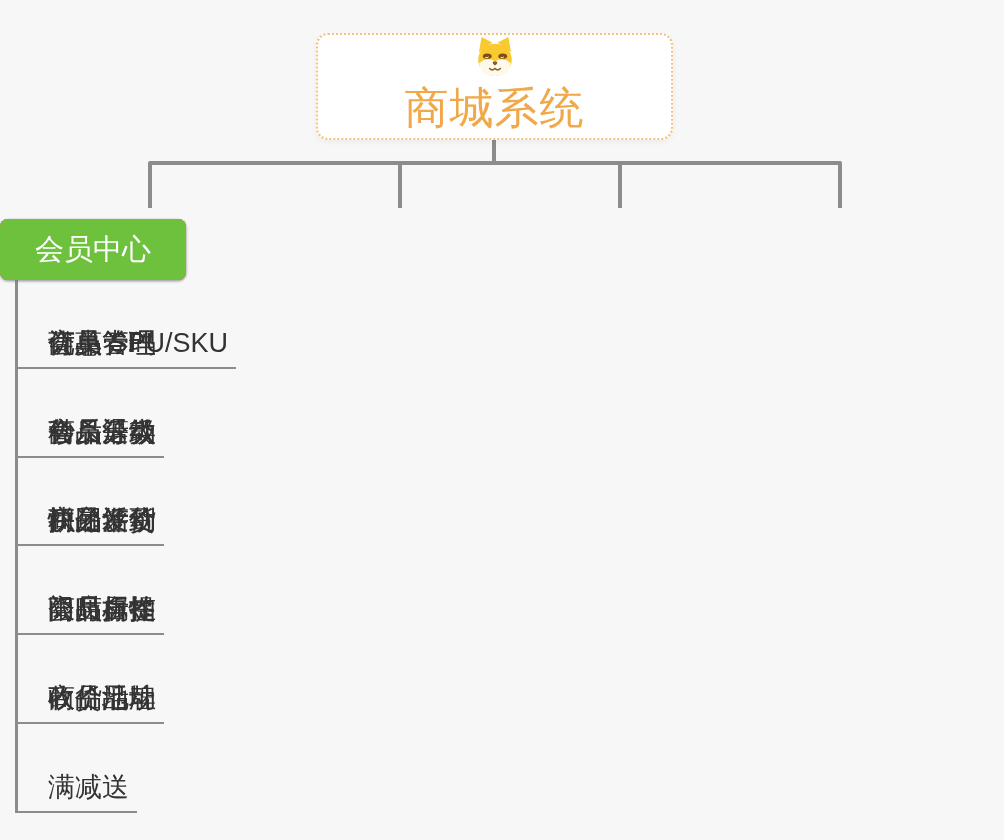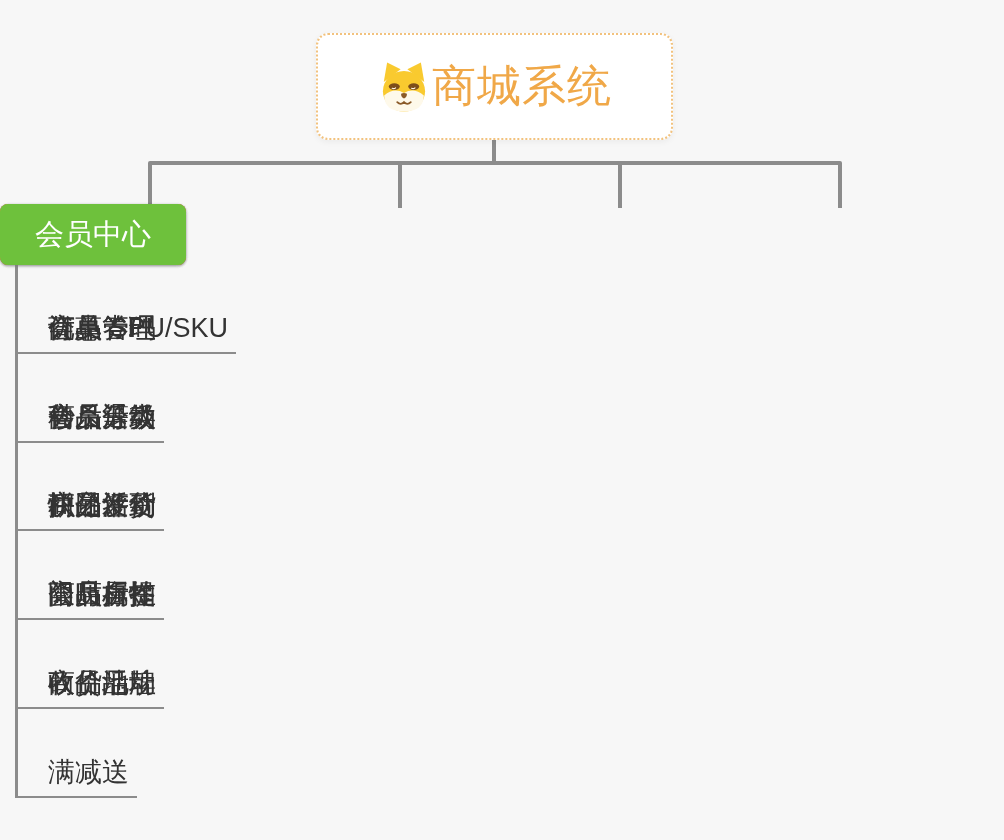--- a/index.html
+++ b/index.html
@@ -19,24 +19,24 @@
   .root-node {
     position: absolute;
     left: 316px; top: 33px;
     width: 357px; height: 107px;
     background: #FFFFFF;
     border: 2px dotted #F2C27E;
     border-radius: 12px;
     box-sizing: border-box;
     display: flex;
     align-items: center;
-    justify-content: center;
     gap: 1px;
     box-shadow: 0 2px 6px rgba(0,0,0,0.05);
     z-index: 3;
+    flex-direction: column;
   }
   .root-title {
     font-size: 44px;
     letter-spacing: 1px;
     color: #F0A848;
   }
   .dog-icon { width: 54px; height: 56px; display: block; }
 
   
   .connector { position: absolute; background: #8C8C8C; z-index: 1; }
@@ -44,21 +44,21 @@
   .conn-horizontal  { left: 148px; top: 161px; width: 694px; height: 4px; border-radius: 2px; }
   .conn-drop        { top: 163px; width: 4px; height: 45px; }
   .conn-drop.d1 { left: 148px; }
   .conn-drop.d2 { left: 398px; }
   .conn-drop.d3 { left: 618px; }
   .conn-drop.d4 { left: 838px; }
 
   
   .branch-column {
     position: absolute;
-    top: 204px;
+    top: 219px;
     width: 152px;
     z-index: 2;
     border-radius: 28px;
   }
   .branch-column:nth-of-type(1) { left: 57px; }
   .branch-column:nth-of-type(2) { left: 307px; }
   .branch-column:nth-of-type(3) { left: 527px; }
   .branch-column:nth-of-type(4) { left: 747px; }
 
   .branch-box {

